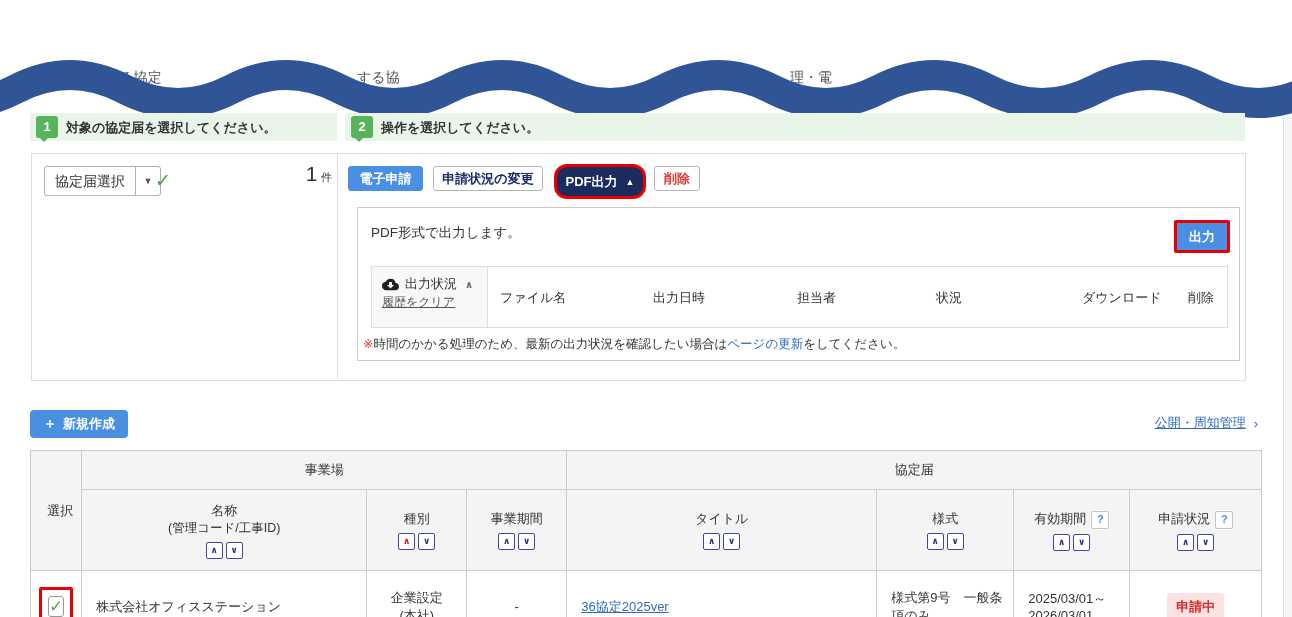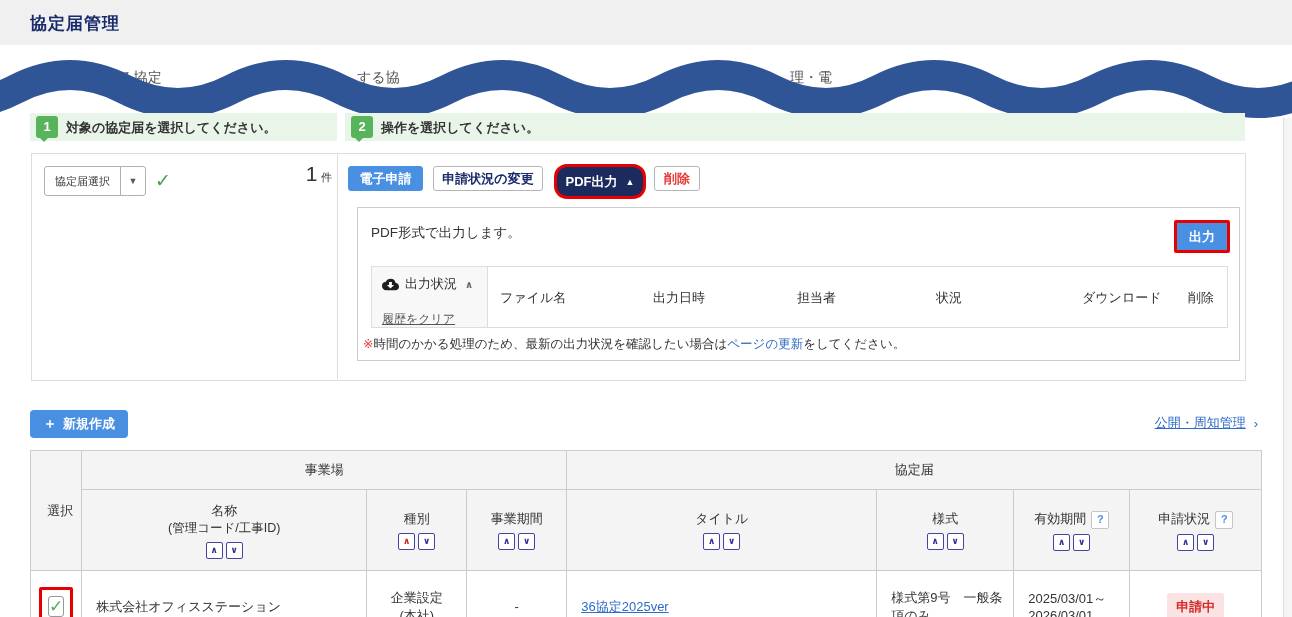--- a/index.html
+++ b/index.html
@@ -24,21 +24,21 @@
   .step-badge::after{content:"";position:absolute;left:3px;top:21px;border:5px solid transparent;border-top-color:#57b35c;}
   .step-label{position:absolute;top:119px;font-weight:bold;font-size:13px;color:#333;}
 
   
   .main-box{position:absolute;left:31px;top:153px;width:1213px;height:226px;border:1px solid #ddd;background:#fff;}
   .main-divider{position:absolute;left:337px;top:153px;height:226px;border-left:1px solid #ddd;}
 
   
   .dropdown{position:absolute;left:44px;top:166px;height:28px;display:flex;align-items:stretch;
             border:1px solid #b0b0b0;border-radius:3px;background:#fff;cursor:pointer;}
-  .dropdown .dd-label{padding:0 10px;line-height:28px;font-size:11px;color:#333;}
+  .dropdown .dd-label{padding:0 10px;line-height:28px;font-size:14px;color:#333;}
   .dropdown .dd-caret{width:24px;border-left:1px solid #b0b0b0;text-align:center;line-height:28px;color:#555;font-size:9px;}
   .check-green{position:absolute;left:155px;top:169px;color:#43a047;font-size:19px;font-weight:bold;}
   .count-box{position:absolute;left:270px;top:162px;width:62px;text-align:right;}
   .count-val{font-size:21px;color:#333;}
   .count-unit{font-size:11px;color:#333;}
 
   
   .abtn{position:absolute;top:166px;height:25px;box-sizing:border-box;border-radius:3px;font-size:13px;font-weight:bold;
         text-align:center;cursor:pointer;display:flex;align-items:center;justify-content:center;}
   .abtn.blue{background:#4a90e2;color:#fff;border:1px solid #4a90e2;}
@@ -50,21 +50,21 @@
   
   .pdf-panel{position:absolute;left:357px;top:207px;width:883px;height:154px;border:1px solid #ccc;background:#fff;box-sizing:border-box;}
   .pdf-desc{position:absolute;left:371px;top:224px;font-size:13.5px;color:#333;}
   .output-btn{position:absolute;left:1174px;top:220px;width:56px;height:33px;box-sizing:border-box;
               background:#4a90e2;color:#fff;font-weight:bold;font-size:13px;border:3px solid #e80000;border-radius:2px;
               display:flex;align-items:center;justify-content:center;cursor:pointer;}
   .hist-box{position:absolute;left:371px;top:266px;width:857px;height:62px;border:1px solid #ddd;box-sizing:border-box;background:#fff;}
   .hist-status{position:absolute;left:0;top:0;width:116px;height:100%;background:#f8f8f8;border-right:1px solid #ddd;box-sizing:border-box;padding:8px 0 0 10px;}
   .hist-status-row{display:flex;align-items:center;gap:6px;font-size:13px;color:#333;}
   .hist-collapse{color:#666;font-size:10px;font-weight:bold;margin-left:2px;cursor:pointer;}
-  .hist-clear{display:inline-block;margin-top:18px;font-size:12px;color:#555;text-decoration:underline;cursor:pointer;}
+  .hist-clear{display:inline-block;margin-top:1px;font-size:12px;color:#555;text-decoration:underline;cursor:pointer;}
   .hist-col{position:absolute;top:289px;font-size:13px;color:#333;white-space:nowrap;}
   .pdf-note{position:absolute;left:363px;top:336px;font-size:12.5px;color:#333;}
   .note-mark{color:#e53935;}
   .note-link{color:#2e6bc4;cursor:pointer;}
 
   
   .create-btn{position:absolute;left:30px;top:410px;height:28px;padding:0 13px;background:#4a90e2;border-radius:4px;
               color:#fff;font-weight:bold;font-size:13px;display:inline-flex;align-items:center;gap:6px;cursor:pointer;}
   .create-plus{font-size:14px;font-weight:bold;}
   .manage-link{position:absolute;right:34px;top:414px;font-size:13px;color:#2e6bc4;cursor:pointer;display:flex;align-items:center;gap:8px;}
@@ -93,23 +93,20 @@
   .status-badge{display:inline-block;background:#fbe3e3;color:#d42a2a;font-weight:bold;font-size:13px;
                 padding:5px 9px;border-radius:3px;}
 
   .right-strip{position:absolute;left:1283px;top:118px;width:9px;height:499px;background:#f5f5f6;border-left:1px solid #ddd;}
 </style>
 </head>
 <body>
 
 <div class="screen">
 
-  <div class="title-bar">
-    <div class="page-title">協定届管理</div>
-  </div>
 
   <div class="wave-band">
     <span class="frag" style="left:105px">する協定</span>
     <span class="frag" style="left:240px">時間外</span>
     <span class="frag" style="left:357px">する協</span>
     <span class="frag" style="left:474px">い</span>
     <span class="frag" style="left:520px">変</span>
     <span class="frag" style="left:668px">関する様</span>
     <span class="frag" style="left:790px">理・電</span>
     <span class="frag" style="left:928px">す</span>

